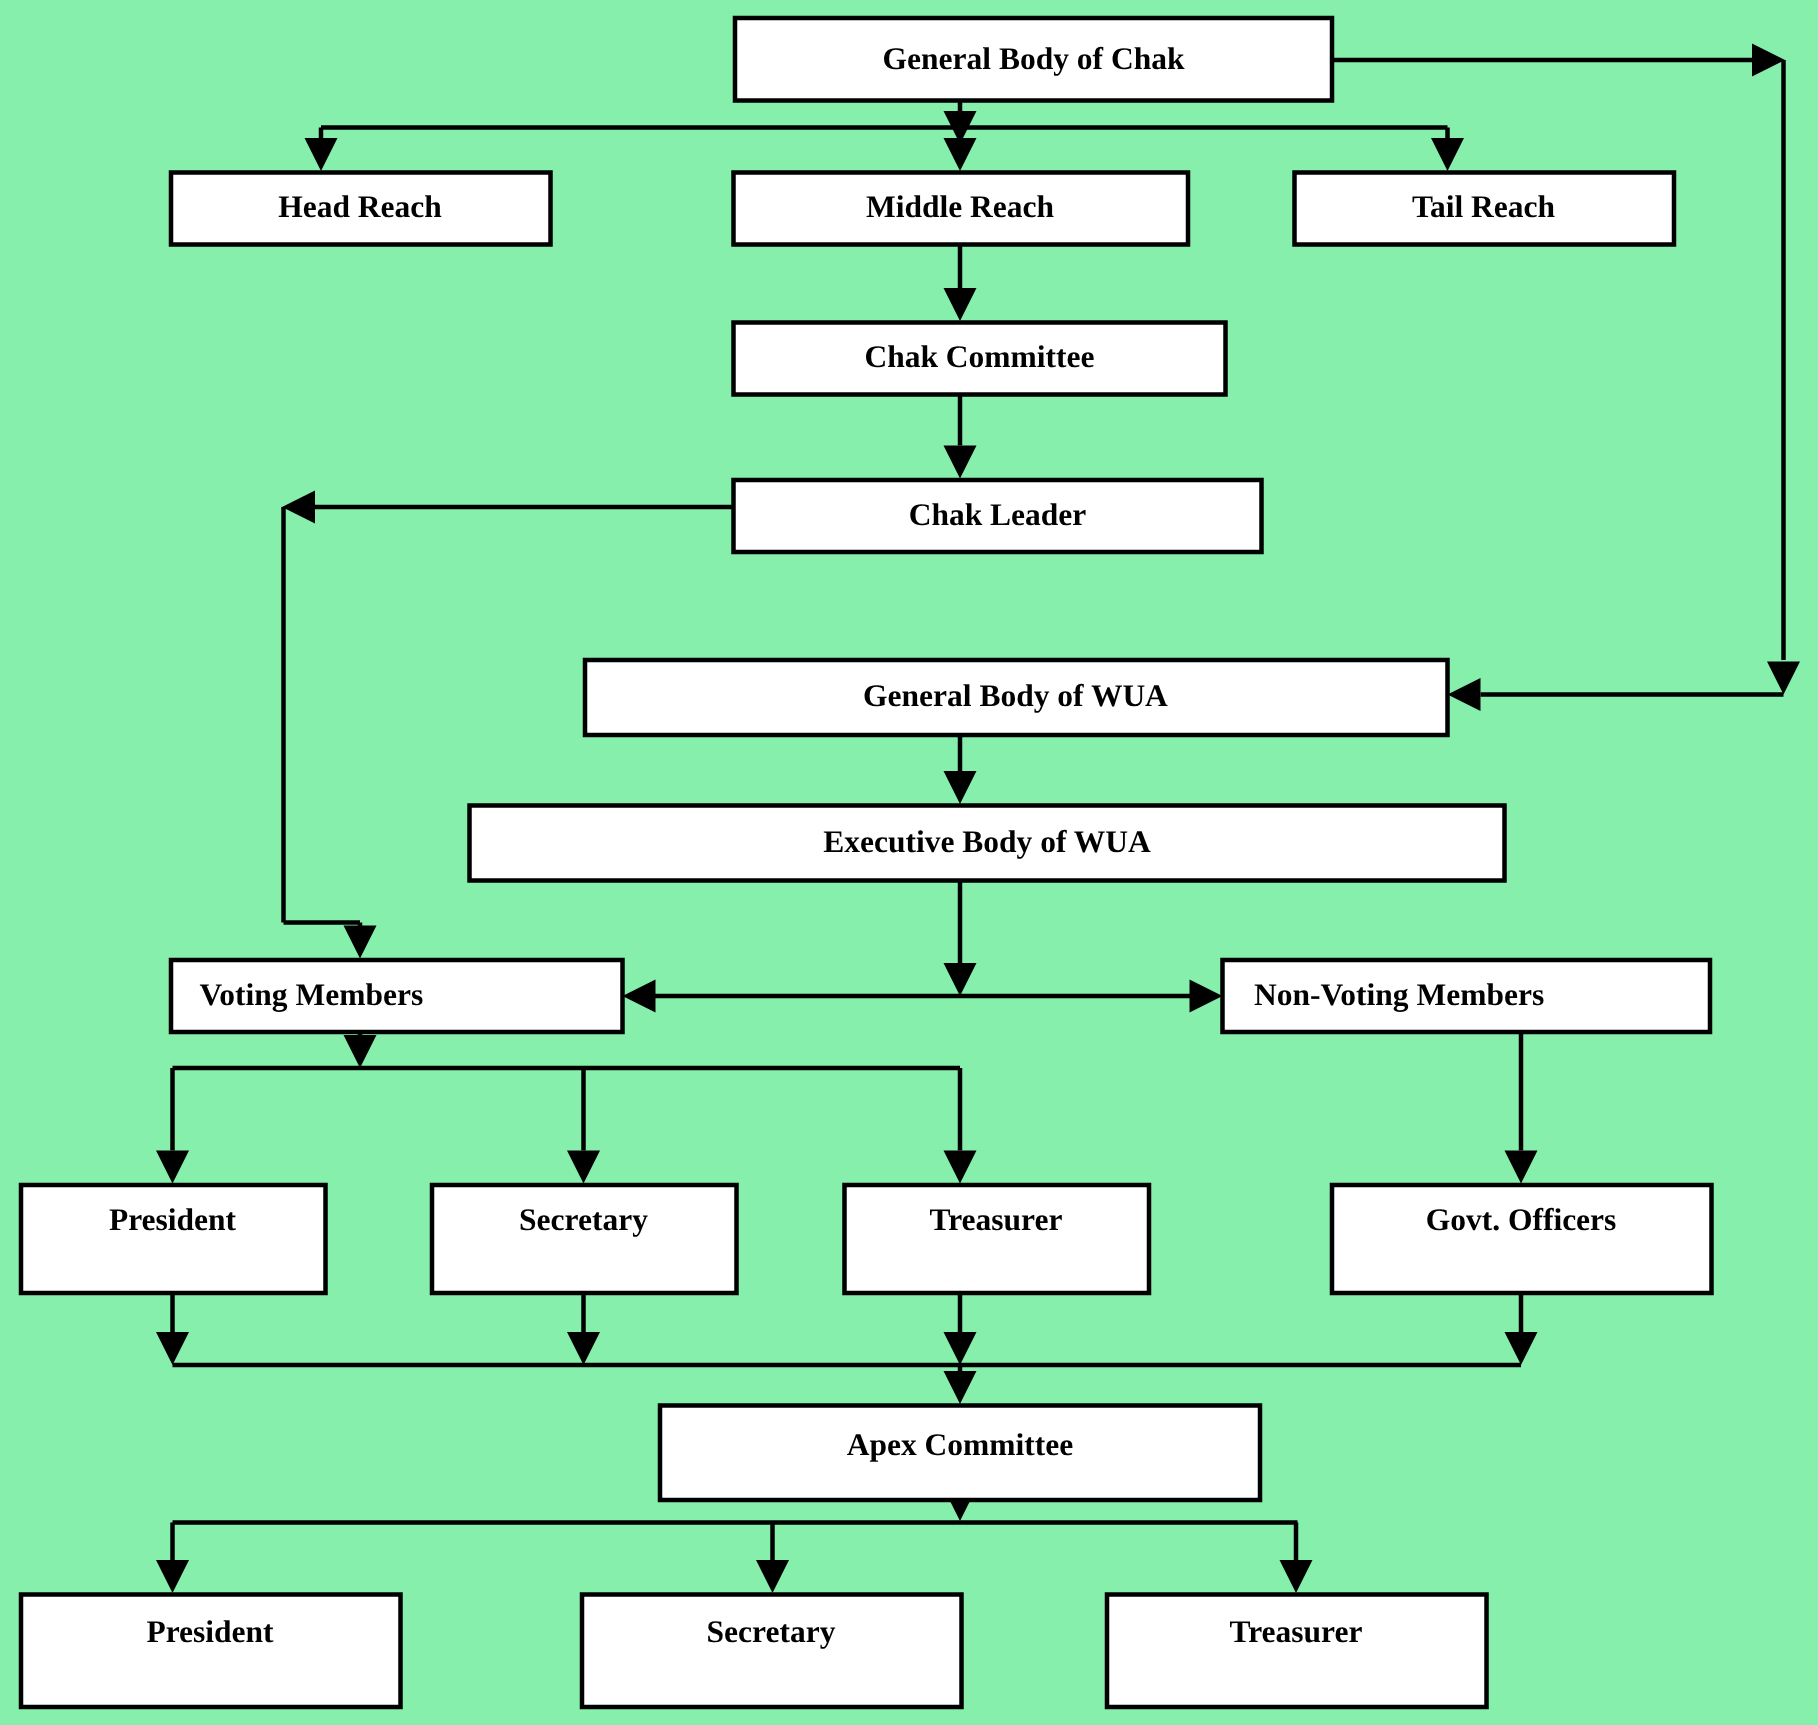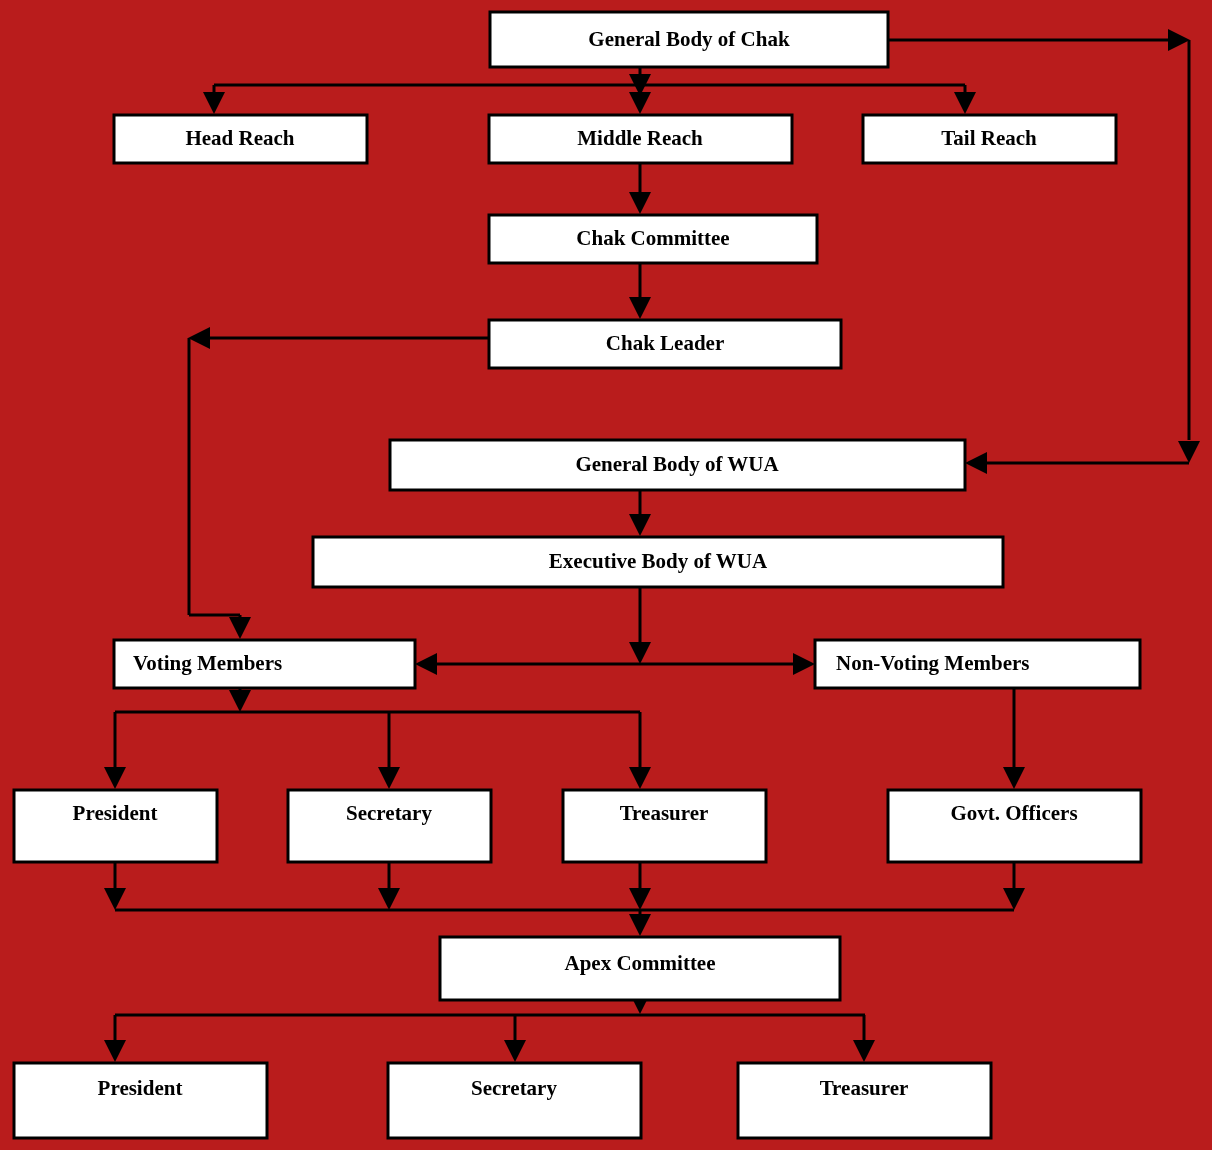--- a/index.html
+++ b/index.html
@@ -8,21 +8,21 @@
     padding: 0;
     background: #ffffff;
   }
   body {
     font-family: "Liberation Serif", "DejaVu Serif", serif;
   }
   #diagram-root {
     position: relative;
     width: 1212px;
     height: 1150px;
-    background: #b91c1c;
+    background: #86efac;
     overflow: hidden;
   }
   svg.flow-canvas {
     display: block;
     width: 1212px;
     height: 1150px;
   }
   .node-box {
     fill: #ffffff;
     stroke: #000000;

